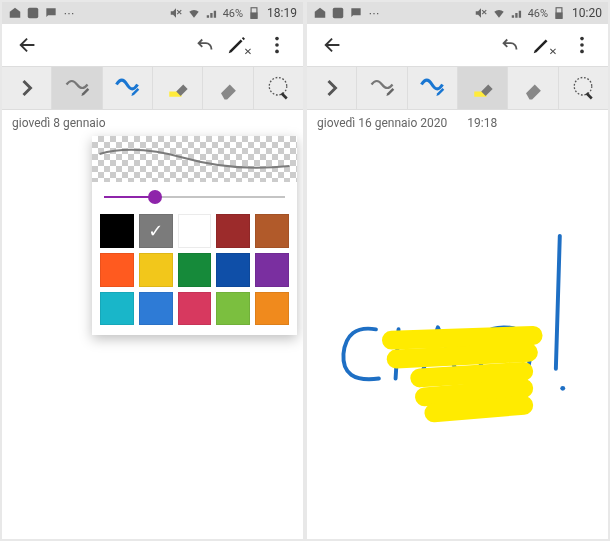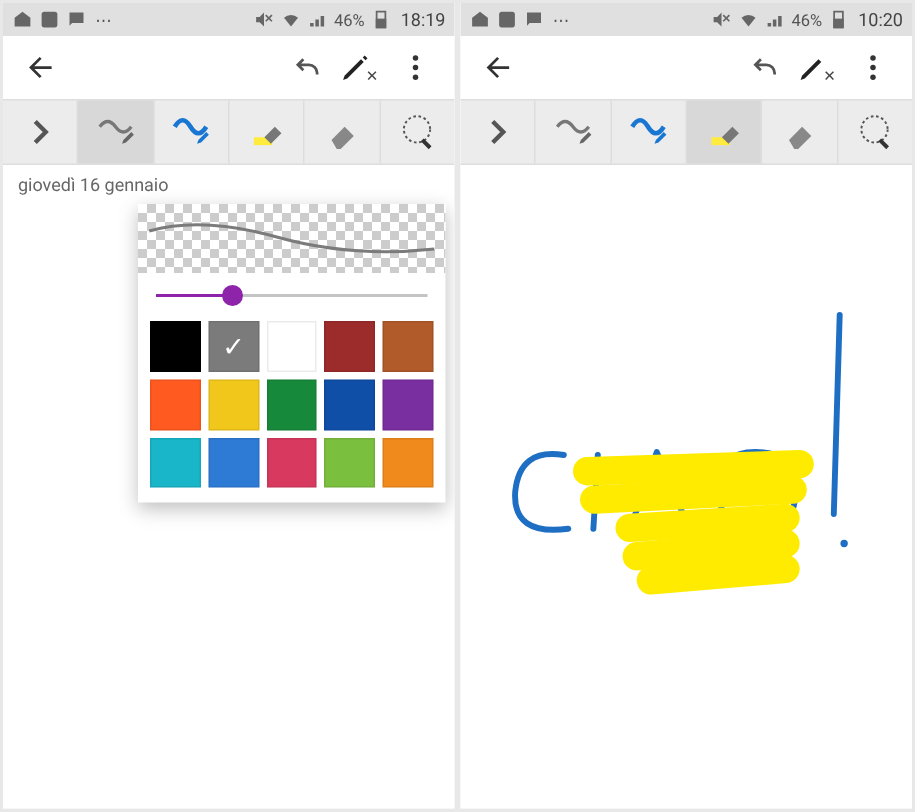--- a/index.html
+++ b/index.html
@@ -254,21 +254,21 @@
     </div>
     <div class="tool">
       <svg viewBox="0 0 32 32" fill="none" stroke="#555" stroke-width="1.5" stroke-dasharray="2 2">
           <circle cx="16" cy="14" r="10"></circle>
           <path d="M20 22 l6 6" stroke-dasharray="0" stroke-width="3" stroke="#333"></path>
         </svg>
     </div>
   </div>
 
   <div class="date-row">
-    <span>giovedì 16 gennaio</span>
+    <span>giovedì 8 gennaio</span>
   </div>
 
   <div class="canvas">
     <div class="popup">
       <div class="brush-preview">
         <svg viewBox="0 0 200 46">
             <path d="M5 18 Q40 8 90 22 T195 30" stroke="#7b7b7b" stroke-width="2" fill="none"></path>
           </svg>
       </div>
       <div class="slider-row">
@@ -396,20 +396,24 @@
         </svg>
     </div>
     <div class="tool">
       <svg viewBox="0 0 32 32" fill="none" stroke="#555" stroke-width="1.5" stroke-dasharray="2 2">
           <circle cx="16" cy="14" r="10"></circle>
           <path d="M20 22 l6 6" stroke-dasharray="0" stroke-width="3" stroke="#333"></path>
         </svg>
     </div>
   </div>
 
+  <div class="date-row">
+    <span>giovedì 16 gennaio 2020</span>
+    <span>19:18</span>
+  </div>
 
   <div class="canvas">
     <svg class="hw-ciao" viewBox="0 0 300 180">
       <g stroke="#1e6fc4" stroke-width="4" fill="none" stroke-linecap="round" stroke-linejoin="round">
 
         <path d="M252 5 L248 140"></path>
 
         <path d="M65 100 Q35 95 32 125 Q30 155 68 150"></path>
 
         <path d="M88 100 L85 150"></path>

